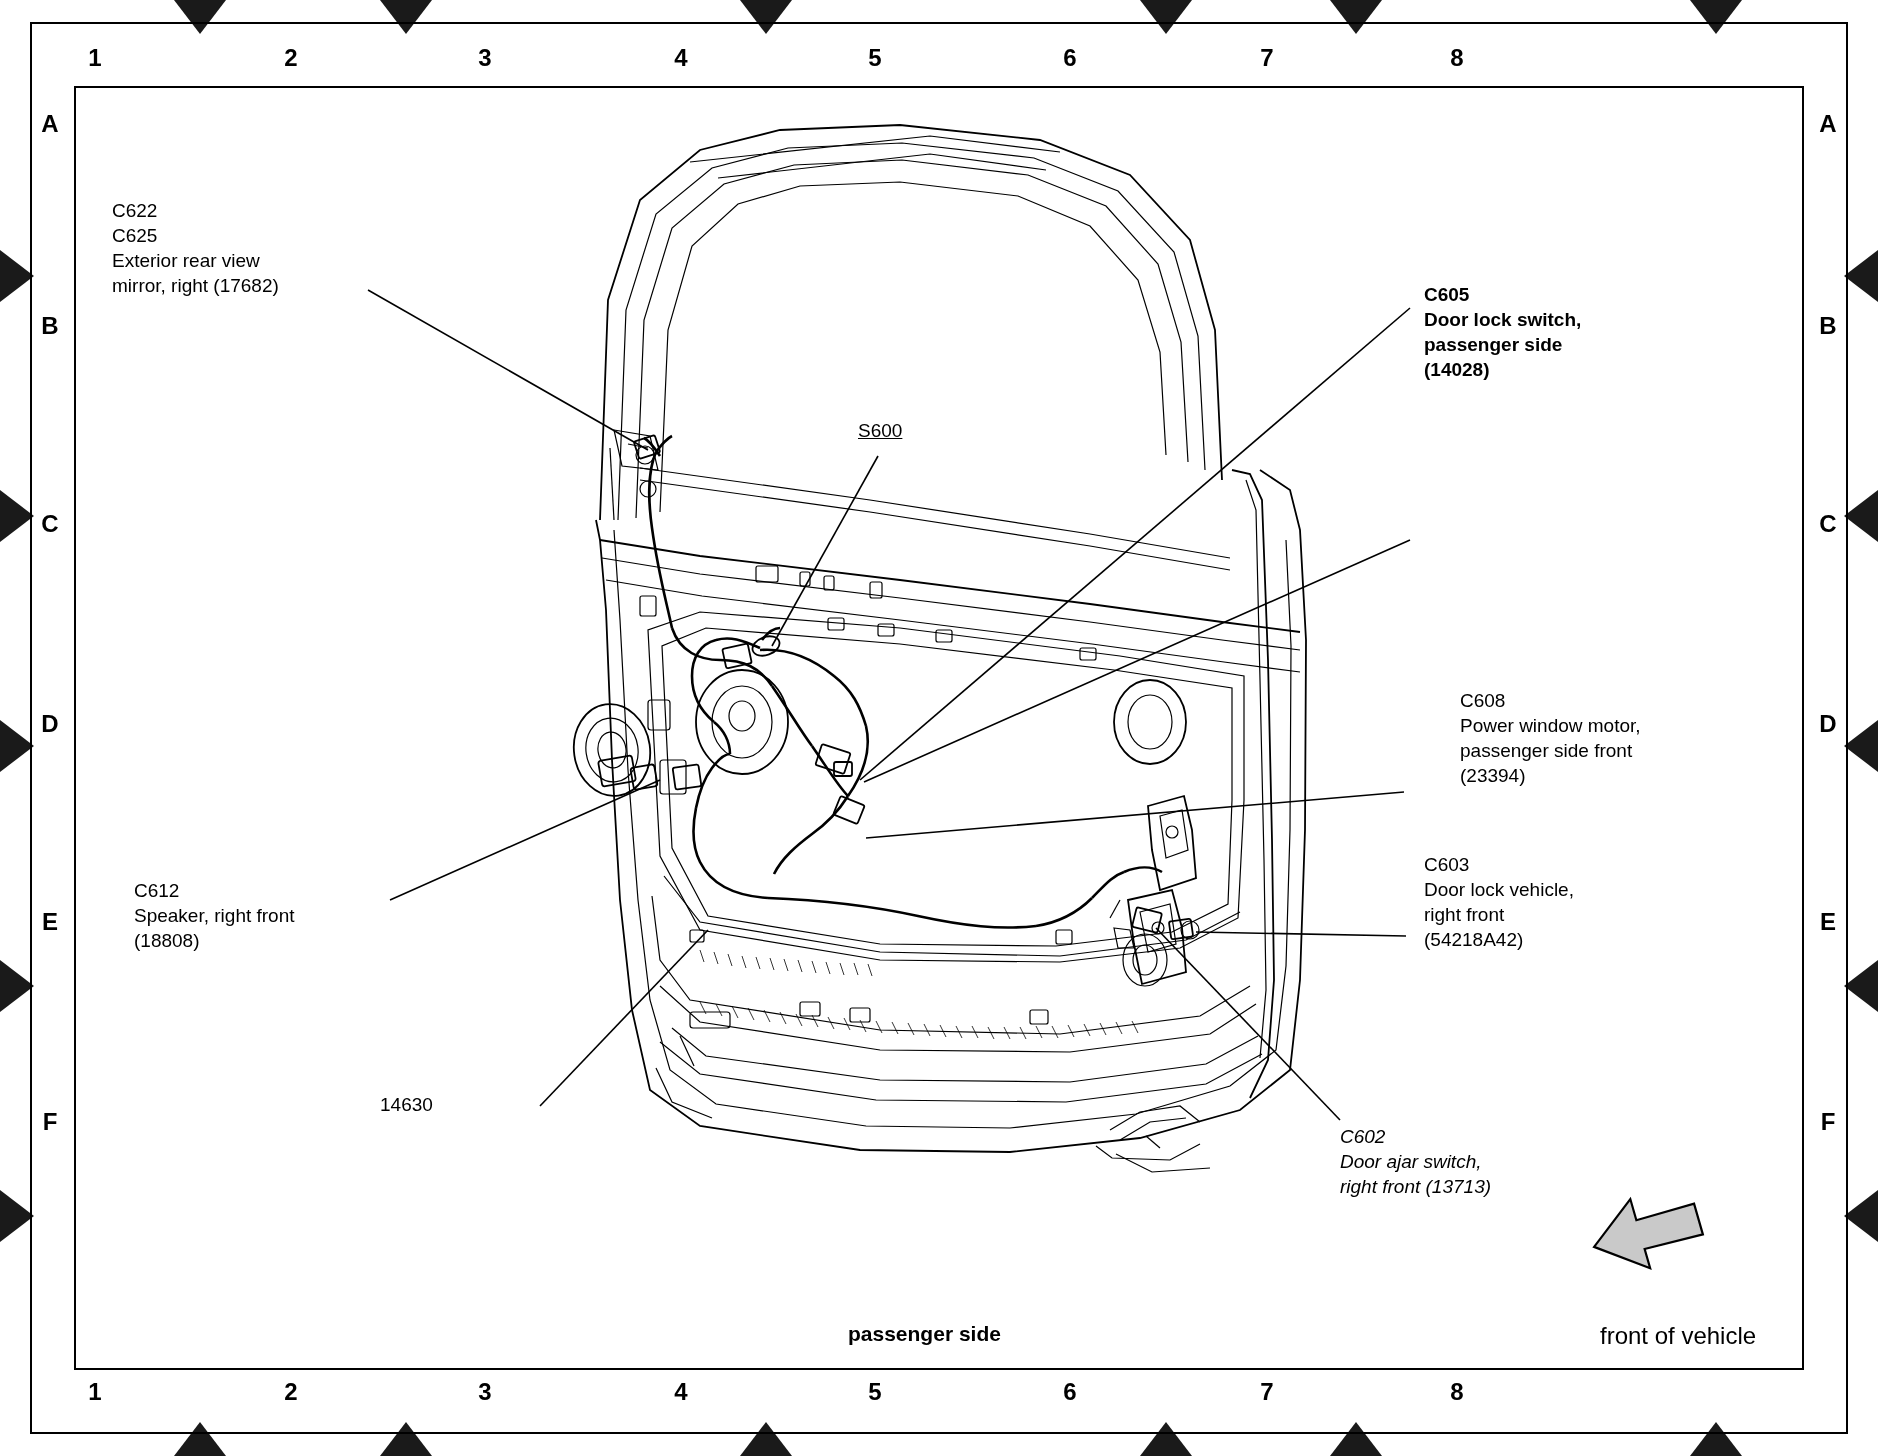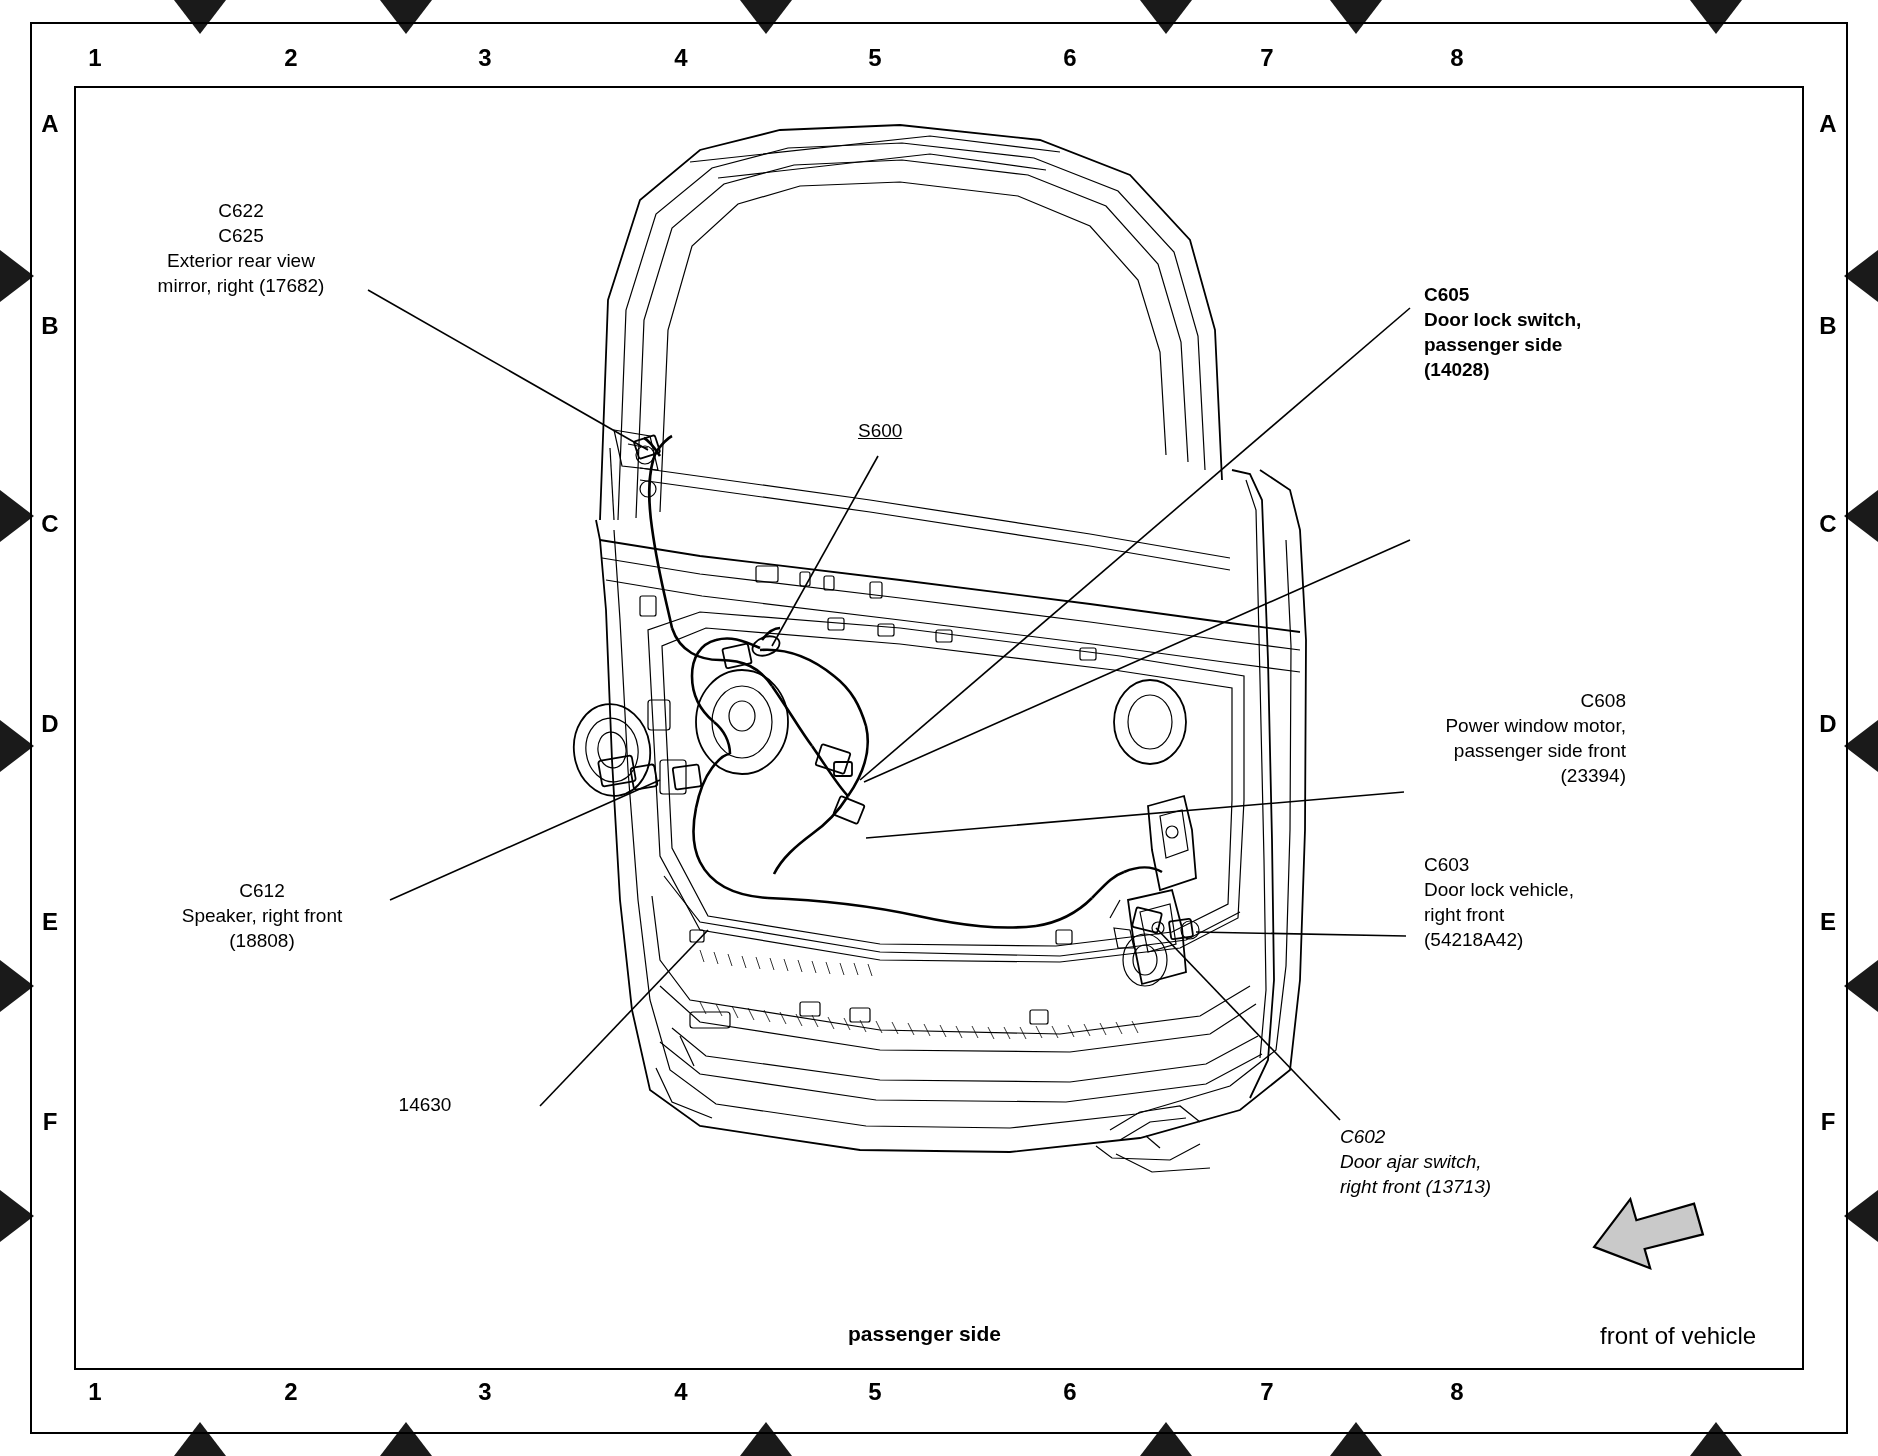--- a/index.html
+++ b/index.html
@@ -79,21 +79,21 @@
   }
 
   
   .callout {
     position: absolute;
     font-size: 19px;
     line-height: 25px;
     color: #000;
     white-space: pre-line;
   }
-  .callout.right-align { text-align: center; }
+  .callout.right-align { text-align: left; }
   .callout.left-align { text-align: left; }
 
   .caption {
     position: absolute;
     font-size: 21px;
     font-weight: bold;
   }
   .subcaption {
     position: absolute;
     font-size: 24px;
@@ -335,21 +335,21 @@
 mirror, right (17682)</div>
 
   <div class="callout left-align" style="left:858px; top:418px; width:120px;text-decoration:underline;">S600</div>
 
   <div class="callout left-align" style="left:1424px; top:282px; width:240px;font-weight:bold;">C605
 Door lock switch,
 passenger side
 (14028)</div>
 
 
-  <div class="callout left-align" style="left:1376px; top:688px; width:250px;text-align:right;">C608
+  <div class="callout left-align" style="left:1460px; top:688px; width:250px;">C608
 Power window motor,
 passenger side front
 (23394)</div>
 
   <div class="callout left-align" style="left:1424px; top:852px; width:230px;">C603
 Door lock vehicle,
 right front
 (54218A42)</div>
 
   <div class="callout left-align" style="left:1340px; top:1124px; width:230px;font-style:italic;">C602

